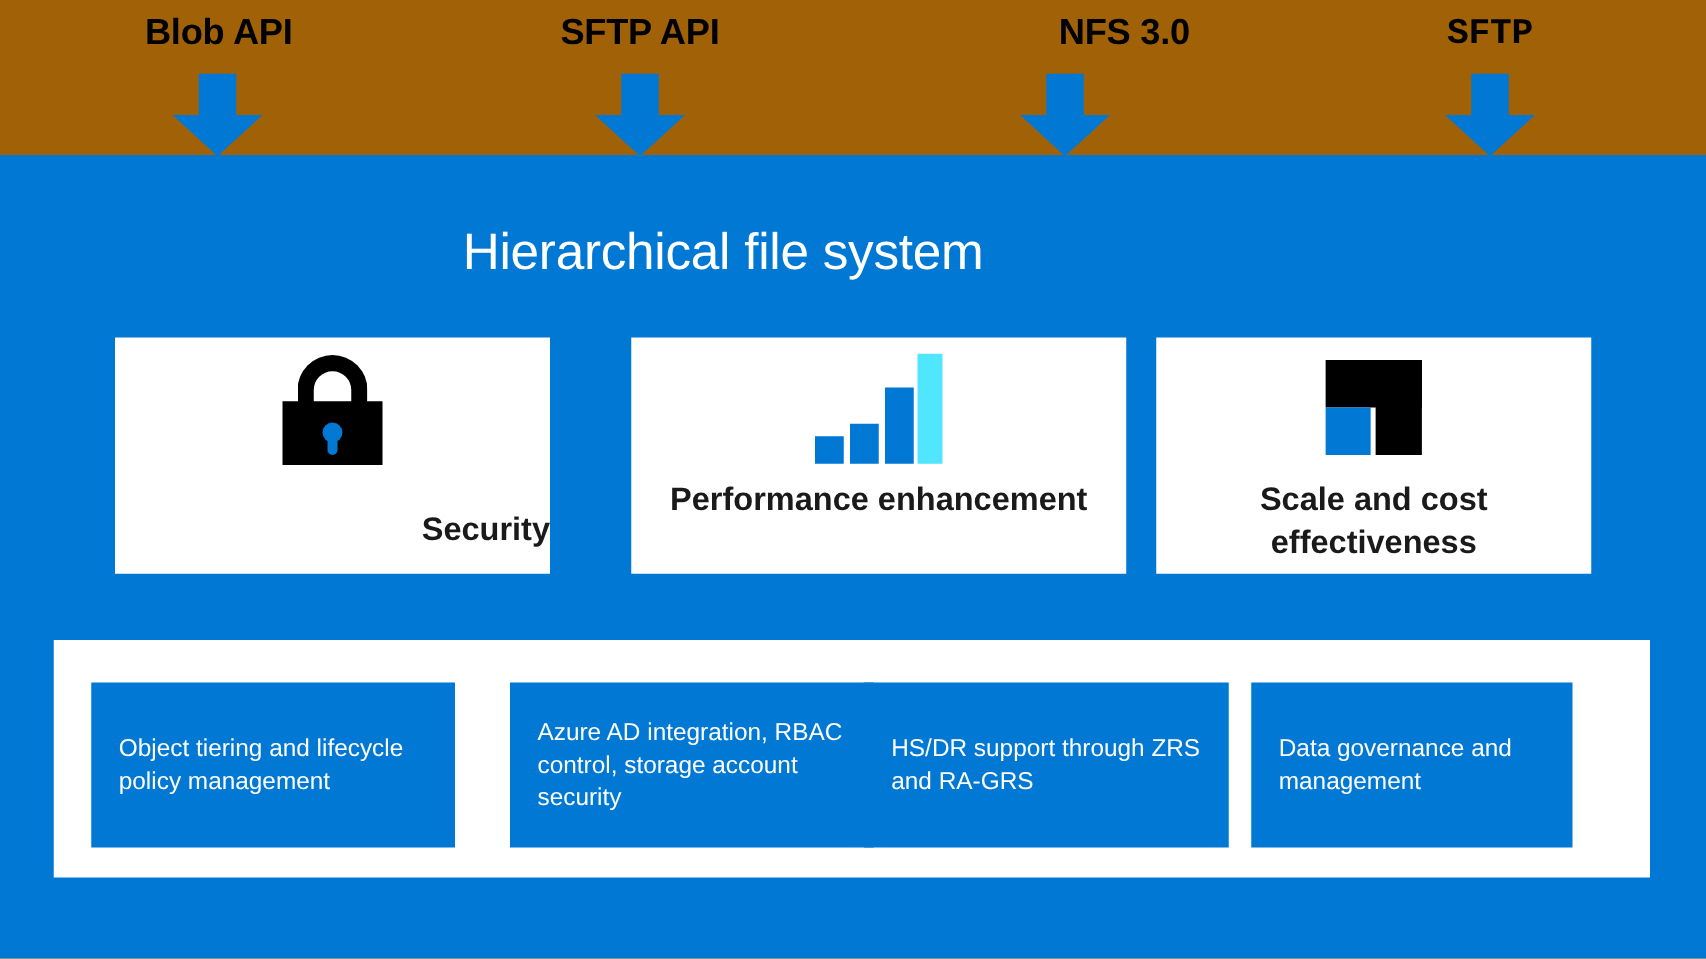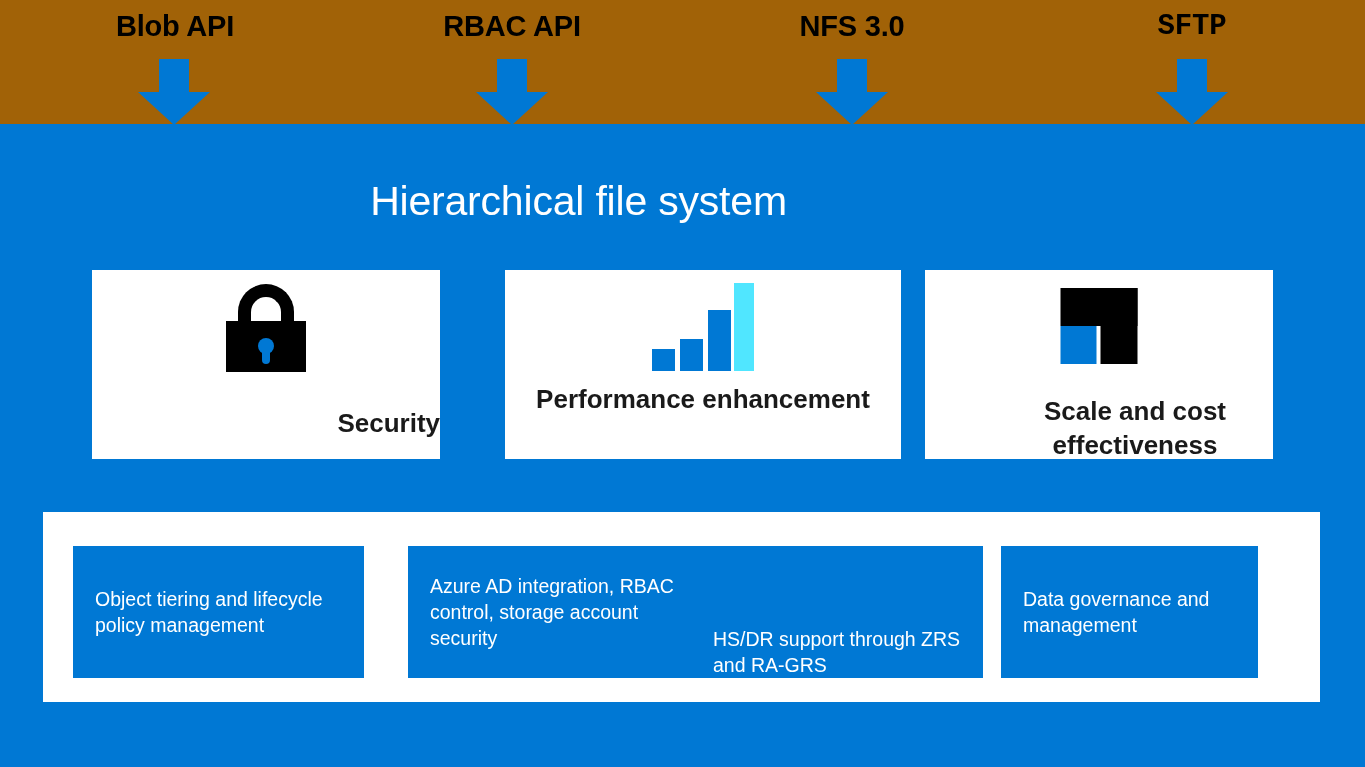--- a/index.html
+++ b/index.html
@@ -24,21 +24,21 @@
     top: 10px;
     font-size: 29px;
     font-weight: bold;
     color: #000000;
     text-align: center;
     white-space: nowrap;
     letter-spacing: -0.2px;
   }
   .api-label.l0 { left: 75px;  width: 200px; }
   .api-label.l1 { left: 412px; width: 200px; }
-  .api-label.l2 { left: 752px; width: 200px; }
+  .api-label.l2 { left: 752px; width: 200px; text-align: right; }
   .api-label.l3 { left: 1092px; width: 200px; font-family: Liberation Mono, monospace; }
 
   
   .arrow {
     position: absolute;
     top: 59px;
     width: 72px;
     height: 66px;
   }
   .arrow.a0 { left: 138px; }
@@ -110,21 +110,21 @@
     width: 100%;
     top: 110px;
     text-align: center;
     font-size: 26px;
     font-weight: bold;
     color: #1a1a1a;
     line-height: 34px;
   }
   .card.c0 .card-label { top: 136px; text-align: right; }
   .card.c1 .card-label { top: 112px; }
-  .card.c2 .card-label { top: 124px; padding-left: 36px; }
+  .card.c2 .card-label { top: 112px; }
 
   
   .lock {
     position: absolute;
     left: 50%;
     top: 14px;
     transform: translateX(-50%);
     width: 80px;
     height: 88px;
   }
@@ -236,31 +236,31 @@
     color: #ffffff;
     font-size: 19.5px;
     line-height: 26px;
     box-sizing: border-box;
     padding: 0 22px;
     display: flex;
     align-items: center;
   }
   .feature-box.f0 { left: 30px;  width: 291px; }
   .feature-box.f1 { left: 339px; width: 291px; margin-left: 26px; }
-  .feature-box.f2 { left: 648px; width: 292px; align-items: flex-end; }
+  .feature-box.f2 { left: 648px; width: 292px; }
   .feature-box.f3 { left: 958px; width: 257px; }
   .feature-box span { display: block; }
 </style>
 </head>
 <body>
 
 <div id="stage">
 
   <div class="api-label l0">Blob API</div>
-  <div class="api-label l1">RBAC API</div>
+  <div class="api-label l1">SFTP API</div>
   <div class="api-label l2">NFS 3.0</div>
   <div class="api-label l3">SFTP</div>
 
   <div class="arrow a0">
     <div class="stem"></div>
     <div class="head"></div>
   </div>
   <div class="arrow a1">
     <div class="stem"></div>
     <div class="head"></div>

